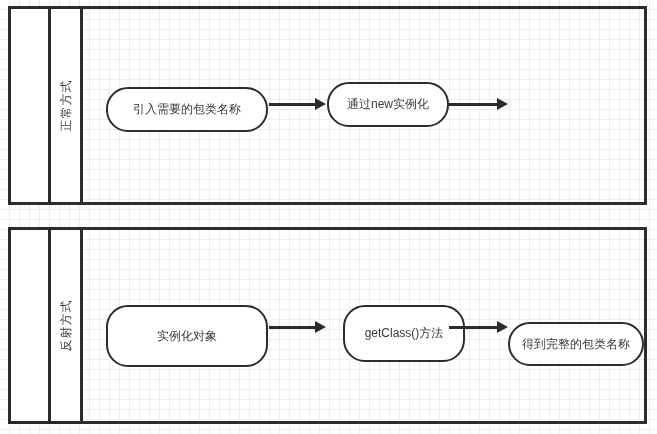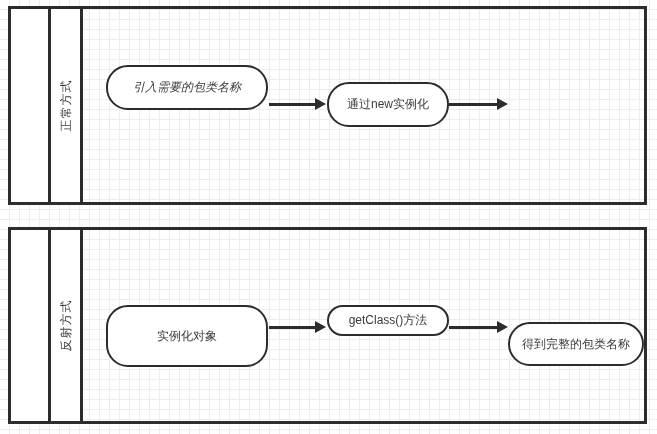--- a/index.html
+++ b/index.html
@@ -108,21 +108,21 @@
 
 <div id="canvas">
 
   <div class="lane" style="left:8px; top:6px; width:639px; height:199px;">
     <div class="lane-spacer"></div>
     <div class="lane-header">
       <span class="lane-header-text">正常方式</span>
     </div>
     <div class="lane-body">
 
-      <div class="node" style="left:23px; top:56px; width:162px; height:45px;font-style:italic;">
+      <div class="node" style="left:23px; top:78px; width:162px; height:45px;">
         <span>引入需要的包类名称</span>
       </div>
 
       <div class="arrow" style="left:186px; top:89px; width:57px;">
         <div class="arrow-line"></div>
         <div class="arrow-head"></div>
       </div>
 
       <div class="node" style="left:244px; top:73px; width:122px; height:45px;text-align:right;">
         <span>通过new实例化</span>
@@ -146,21 +146,21 @@
 
       <div class="node" style="left:23px; top:75px; width:162px; height:62px;">
         <span>实例化对象</span>
       </div>
 
       <div class="arrow" style="left:186px; top:91px; width:57px;">
         <div class="arrow-line"></div>
         <div class="arrow-head"></div>
       </div>
 
-      <div class="node" style="left:244px; top:75px; width:122px; height:31px;">
+      <div class="node" style="left:260px; top:75px; width:122px; height:57px;">
         <span>getClass()方法</span>
       </div>
 
       <div class="arrow" style="left:366px; top:91px; width:59px;">
         <div class="arrow-line"></div>
         <div class="arrow-head"></div>
       </div>
 
       <div class="node" style="left:425px; top:92px; width:136px; height:44px;">
         <span>得到完整的包类名称</span>

